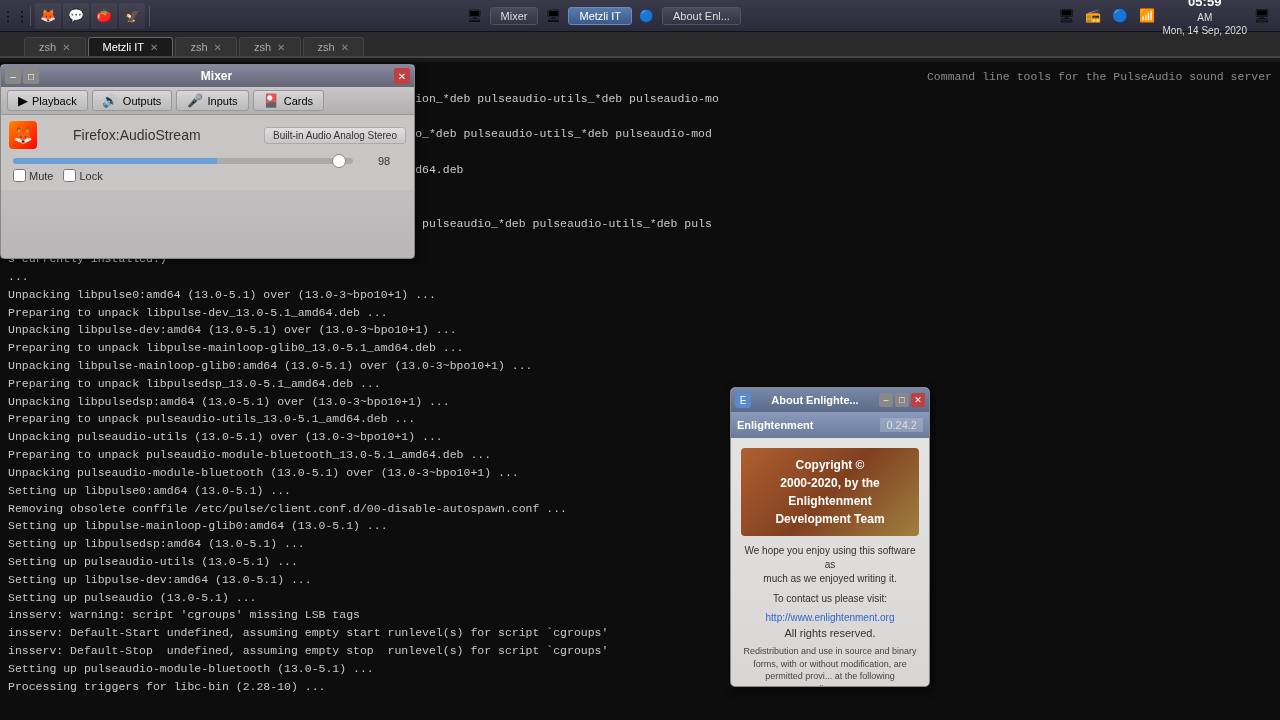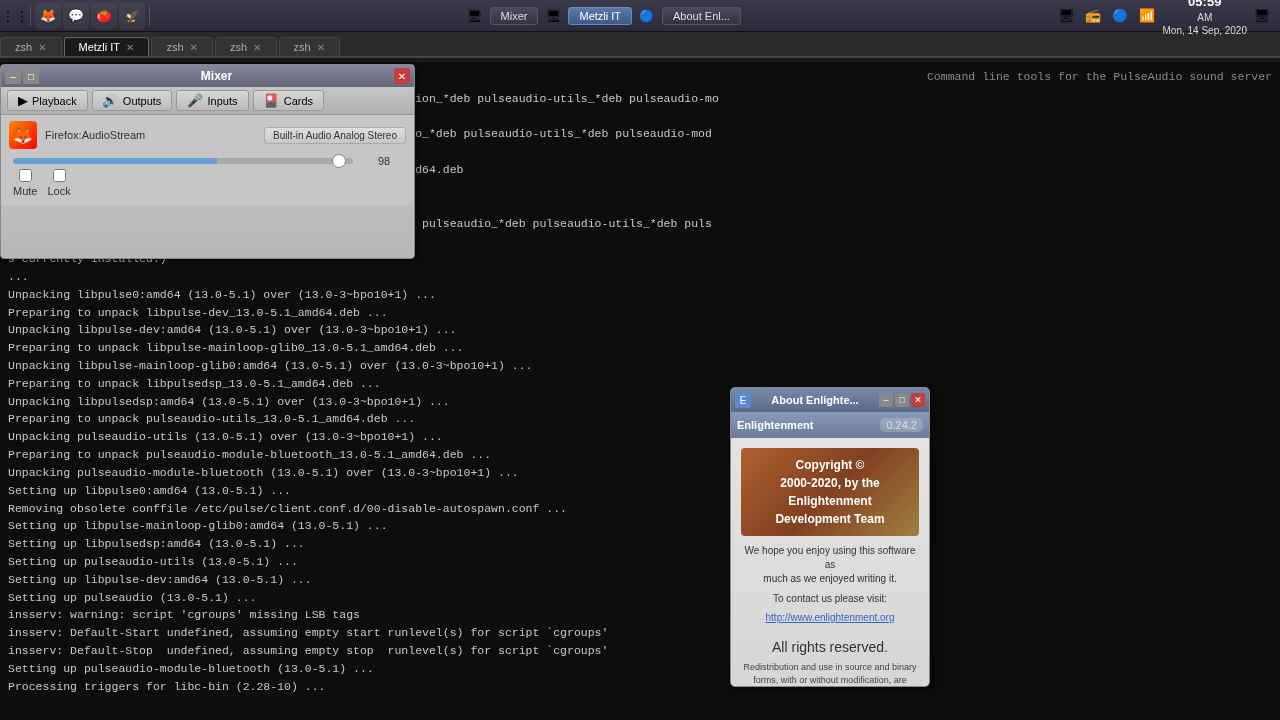--- a/index.html
+++ b/index.html
@@ -139,20 +139,21 @@
     .term-tabbar {
       position: absolute;
       top: 0;
       left: 0;
       width: 1280px;
       height: 26px;
       background: #2a2a2a;
       display: flex;
       align-items: flex-end;
       border-bottom: 2px solid #444;
+      padding-left: 24px;
     }
     .term-tab {
       padding: 3px 14px;
       background: #333;
       color: #aaa;
       font-size: 11px;
       cursor: pointer;
       border: 1px solid #444;
       border-bottom: none;
       margin-right: 2px;
@@ -276,23 +277,24 @@
       width: 28px;
       height: 28px;
       background: linear-gradient(135deg, #f80, #f00);
       border-radius: 4px;
       display: flex;
       align-items: center;
       justify-content: center;
       font-size: 16px;
     }
     .stream-name {
-      font-size: 11px;
+      font-size: 14px;
       color: #333;
       flex: 1;
+      margin-left: 28px;
     }
     .stream-device {
       font-size: 10px;
       background: linear-gradient(180deg, #e0dede 0%, #c8c6c6 100%);
       border: 1px solid #aaa;
       border-radius: 3px;
       padding: 2px 8px;
       color: #333;
       cursor: pointer;
     }
@@ -321,21 +323,21 @@
       border: 1px solid #888;
       border-radius: 50%;
     }
     .vol-value { font-size: 11px; color: #333; min-width: 24px; }
     .mixer-check-row {
       display: flex;
       align-items: center;
       gap: 10px;
       padding: 2px 4px;
     }
-    .mixer-check { font-size: 11px; color: #333; display: flex; align-items: center; gap: 3px; flex-direction: column; }
+    .mixer-check { font-size: 11px; color: #333; display: flex; align-items: center; gap: 3px; }
 
     
     .about-dialog {
       position: absolute;
       top: 355px;
       left: 730px;
       width: 200px;
       height: 300px;
       background: linear-gradient(180deg, #e8e6e4 0%, #d8d6d4 100%);
       border: 1px solid #888;
@@ -399,21 +401,21 @@
     .about-app-name {
       color: #fff;
       font-size: 11px;
       font-weight: bold;
     }
     .about-version {
       color: #ddd;
       font-size: 11px;
       background: rgba(255,255,255,0.2);
       padding: 1px 6px;
-      border-radius: 5px;
+      border-radius: 0;
     }
 
     .about-body {
       padding: 10px 10px 6px;
       text-align: center;
     }
     .about-copyright {
       background: linear-gradient(135deg, #b06030 0%, #804020 50%, #a08040 100%);
       border-radius: 4px;
       padding: 8px;
@@ -427,27 +429,26 @@
     }
     .about-desc {
       font-size: 10px;
       color: #333;
       line-height: 1.4;
       margin-bottom: 6px;
     }
     .about-link {
       color: #3366cc;
       font-size: 10px;
-      text-decoration: underline;
       cursor: pointer;
       display: block;
-      margin-bottom: 16px;
+      margin-bottom: 4px;
     }
     .about-rights {
-      font-size: 14px;
+      font-size: 11px;
       color: #333;
       margin-bottom: 6px;
     }
     .about-redistrib {
       font-size: 9px;
       color: #444;
       line-height: 1.4;
       margin-bottom: 8px;
       text-align: center;
     }

